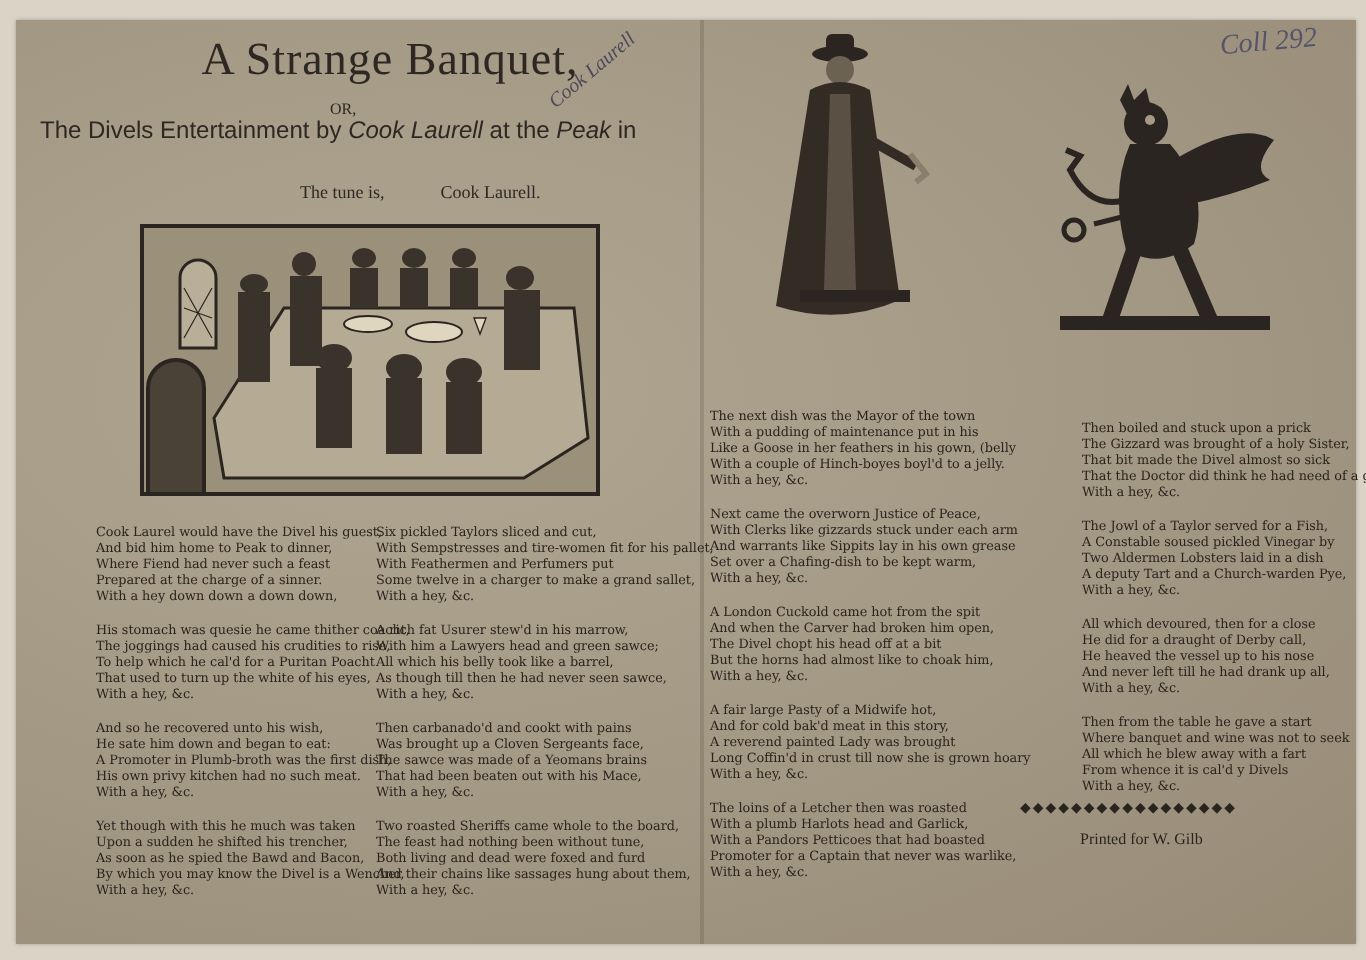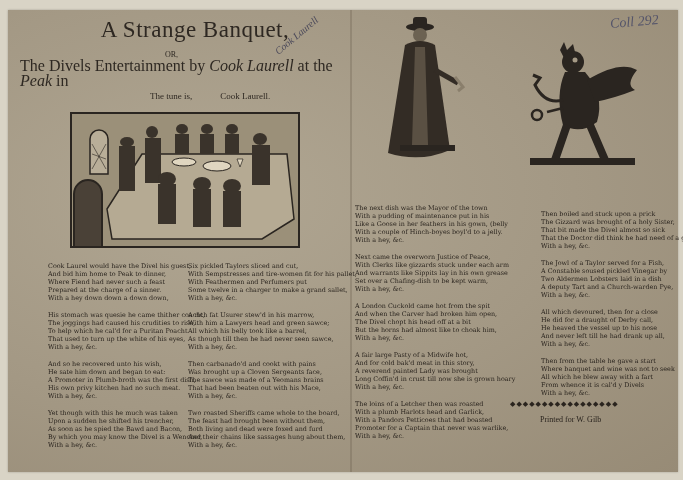--- a/index.html
+++ b/index.html
@@ -3,21 +3,21 @@
 <meta charset="utf-8">
 <style>
   html, body { margin:0; padding:0; }
   body { width:683px; height:480px; background:#d9d4c6; position:relative; overflow:hidden; font-family:"DejaVu Serif", serif; }
   .sheet { position:absolute; left:8px; top:10px; width:670px; height:462px; background:#a59a86;
     background-image: radial-gradient(ellipse at 30% 40%, #b0a692 0%, #a39884 55%, #978b76 100%);
     box-shadow: 0 0 2px rgba(0,0,0,.25); }
   .fold { position:absolute; left:342px; top:0; width:2px; height:462px; background:rgba(90,80,65,.25); }
   .title { position:absolute; left:95px; top:17px; width:200px; font-family:"Liberation Serif", serif; font-size:23px; color:#2e2822; text-align:center; letter-spacing:.5px; }
   .or { position:absolute; left:165px; top:50px; font-size:8px; color:#2e2822; font-family:"Liberation Serif", serif; }
-  .sub { position:absolute; left:20px; top:58px; width:330px; font-family:Liberation Serif, serif; font-size:16px; color:#2e2822; line-height:15px; }
+  .sub { position:absolute; left:20px; top:58px; width:330px; font-family:Liberation Sans, sans-serif; font-size:12px; color:#2e2822; line-height:15px; }
   .sub i { font-style:italic; }
   .tune { position:absolute; left:150px; top:91px; font-family:"Liberation Serif", serif; font-size:9px; color:#2e2822; }
   .tune span { margin-right:28px;text-align:right; }
   .scribble { position:absolute; left:270px; top:30px; font-family:"Liberation Serif", serif; font-style:italic; font-size:10px; color:#4c4a5a; transform:rotate(-40deg); }
   .scribble2 { position:absolute; left:610px; top:14px; font-family:"Liberation Serif", serif; font-style:italic; font-size:14px; color:#55556a; transform:rotate(-5deg); }
   .woodcut { position:absolute; background:#8e8370; border:2px solid #2a2520; }
   .banquet { left:70px; top:112px; width:226px; height:132px; }
   .col { position:absolute; font-family:"DejaVu Serif", serif; font-size:6.4px; line-height:8px; color:#2a241e; }
   .stanza { margin-bottom:9px; }
   .stanza div { white-space:nowrap; }
@@ -151,21 +151,21 @@
   </div>
   <div class="stanza">
     <div>Then carbanado'd and cookt with pains</div>
     <div>Was brought up a Cloven Sergeants face,</div>
     <div>The sawce was made of a Yeomans brains</div>
     <div>That had been beaten out with his Mace,</div>
     <div>With a hey, &amp;c.</div>
   </div>
   <div class="stanza">
     <div>Two roasted Sheriffs came whole to the board,</div>
-    <div>The feast had brought been without them,</div>
+    <div>The feast had nothing been without tune,</div>
     <div>Both living and dead were foxed and furd</div>
     <div>And their chains like sassages hung about them,</div>
     <div>With a hey, &amp;c.</div>
   </div>
 </div>
 
 <div class="col" style="left:355px;top:204px;width:150px;">
   <div class="stanza">
     <div>The next dish was the Mayor of the town</div>
     <div>With a pudding of maintenance put in his</div>

